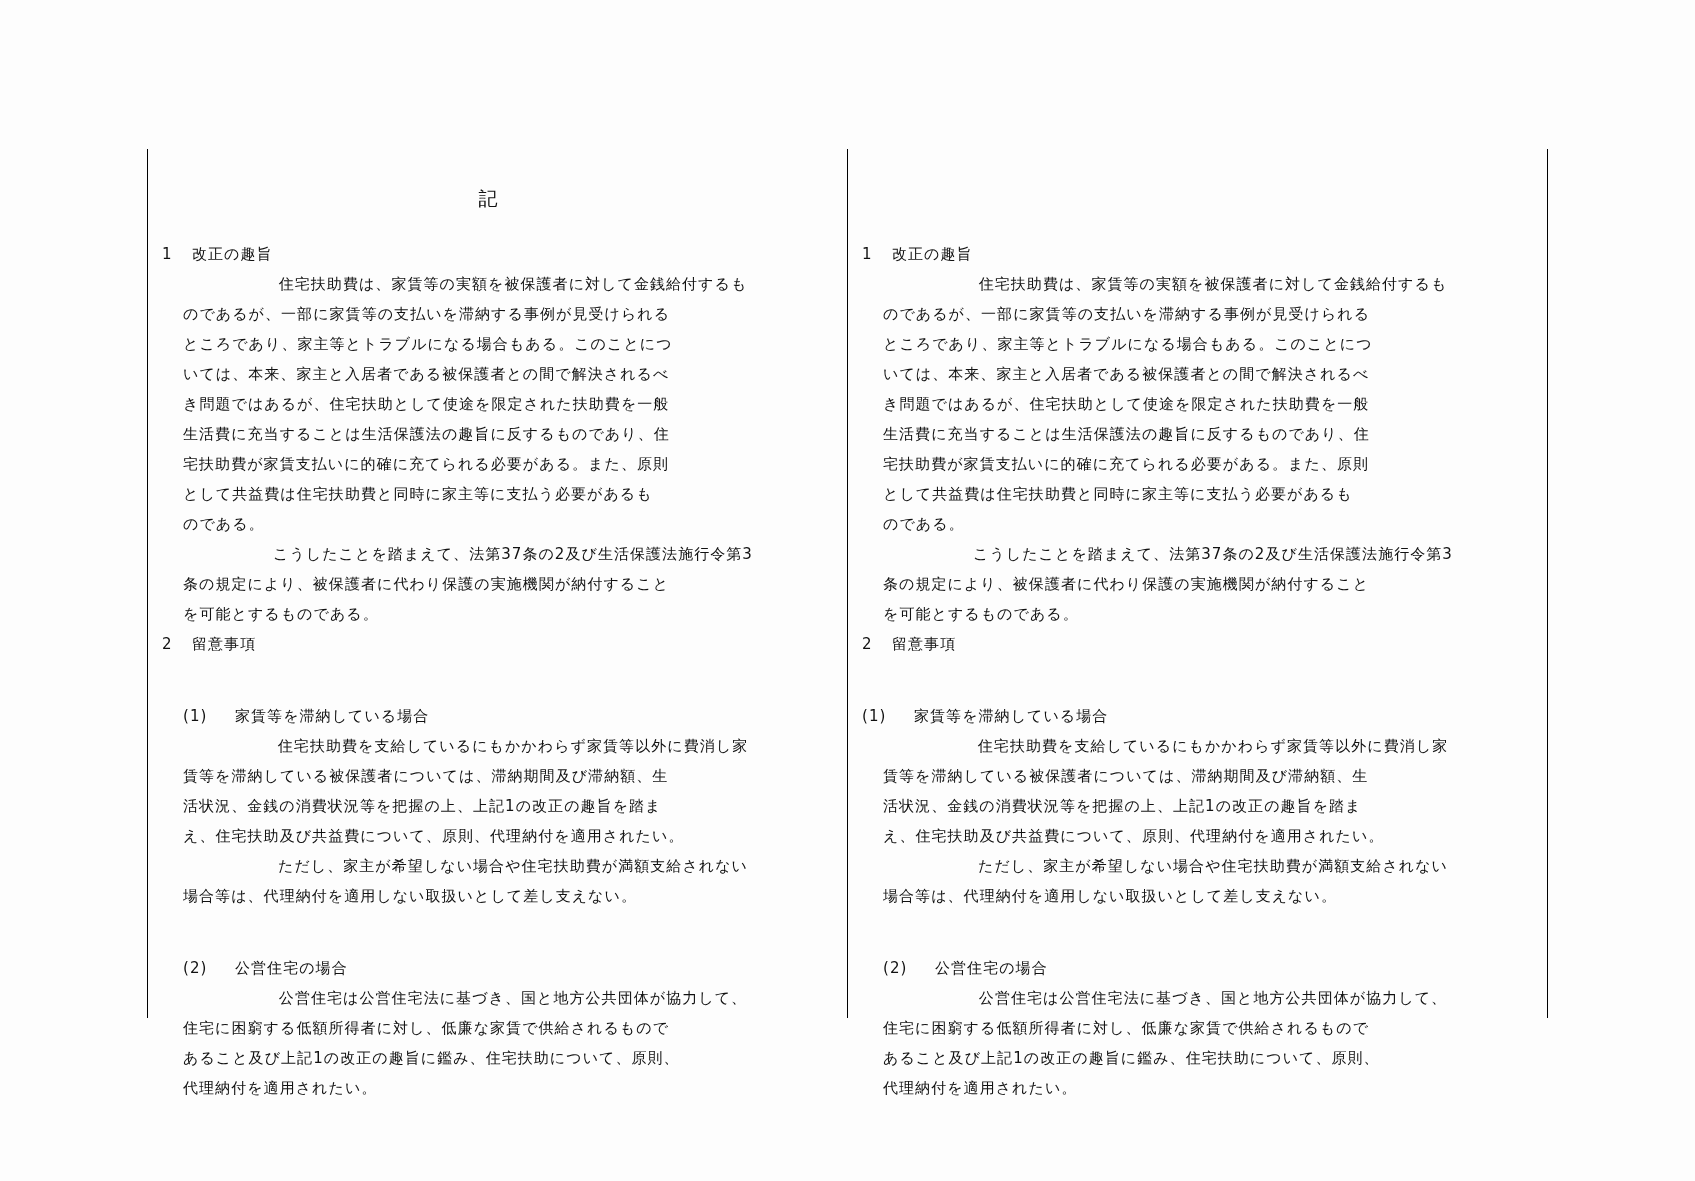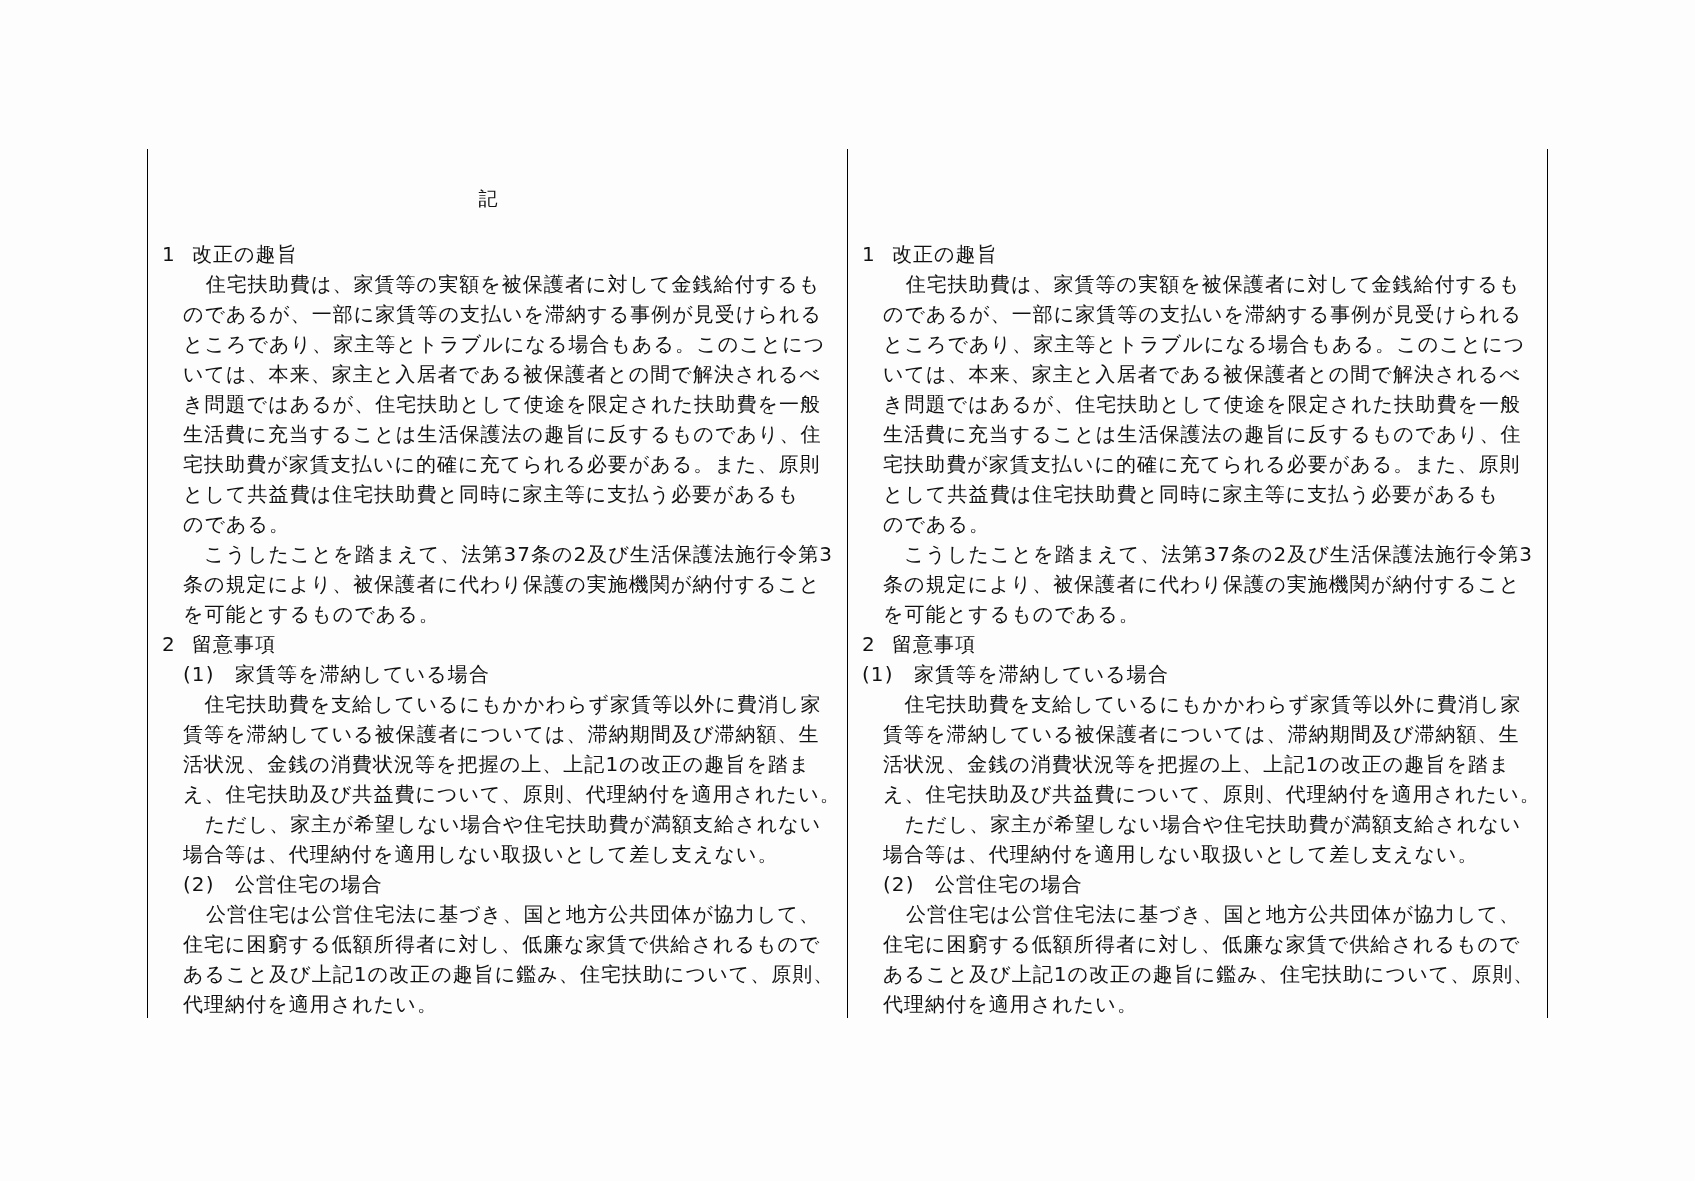--- a/index.html
+++ b/index.html
@@ -4,26 +4,26 @@
   <style>
     html, body { margin: 0; padding: 0; background: #fdfdfd; }
     body { width: 1695px; height: 1181px; position: relative; overflow: hidden;
       font-family: "DejaVu Sans", "Liberation Sans", sans-serif; color: #111; }
     .vline { position: absolute; top: 149px; height: 869px; width: 1px; background: #000; }
     .col { position: absolute; top: 149px; width: 680px; height: 869px; }
     .col-left { left: 148px; }
     .col-right { left: 848px; }
     .ki { position: absolute; top: 34px; left: 0; width: 680px; text-align: center; font-size: 19px; line-height: 30px; }
     .body { position: absolute; top: 90px; left: 14px; width: 660px; }
-    .ln { font-size: 20px; line-height: 30px; height: 30px; white-space: nowrap; letter-spacing: 1.05px; }
+    .ln { font-size: 15px; line-height: 30px; height: 30px; white-space: nowrap; letter-spacing: 1.05px; }
     .h1 { padding-left: 0; }
     .h1 .num { display: inline-block; width: 30px; }
     .p { padding-left: 21px; }
     .pi { padding-left: 42px; text-align: center; }
-    .sub { padding-left: 21px; }
+    .sub { padding-left: 21px; margin-top: 42px; }
     .sub .num { display: inline-block; width: 52px; }
     .col-right .sub { padding-left: 0; }
   </style>
 </head>
 <body>
 
 <div class="vline" style="left:147px;"></div>
 <div class="vline" style="left:847px;"></div>
 <div class="vline" style="left:1547px;"></div>
 

